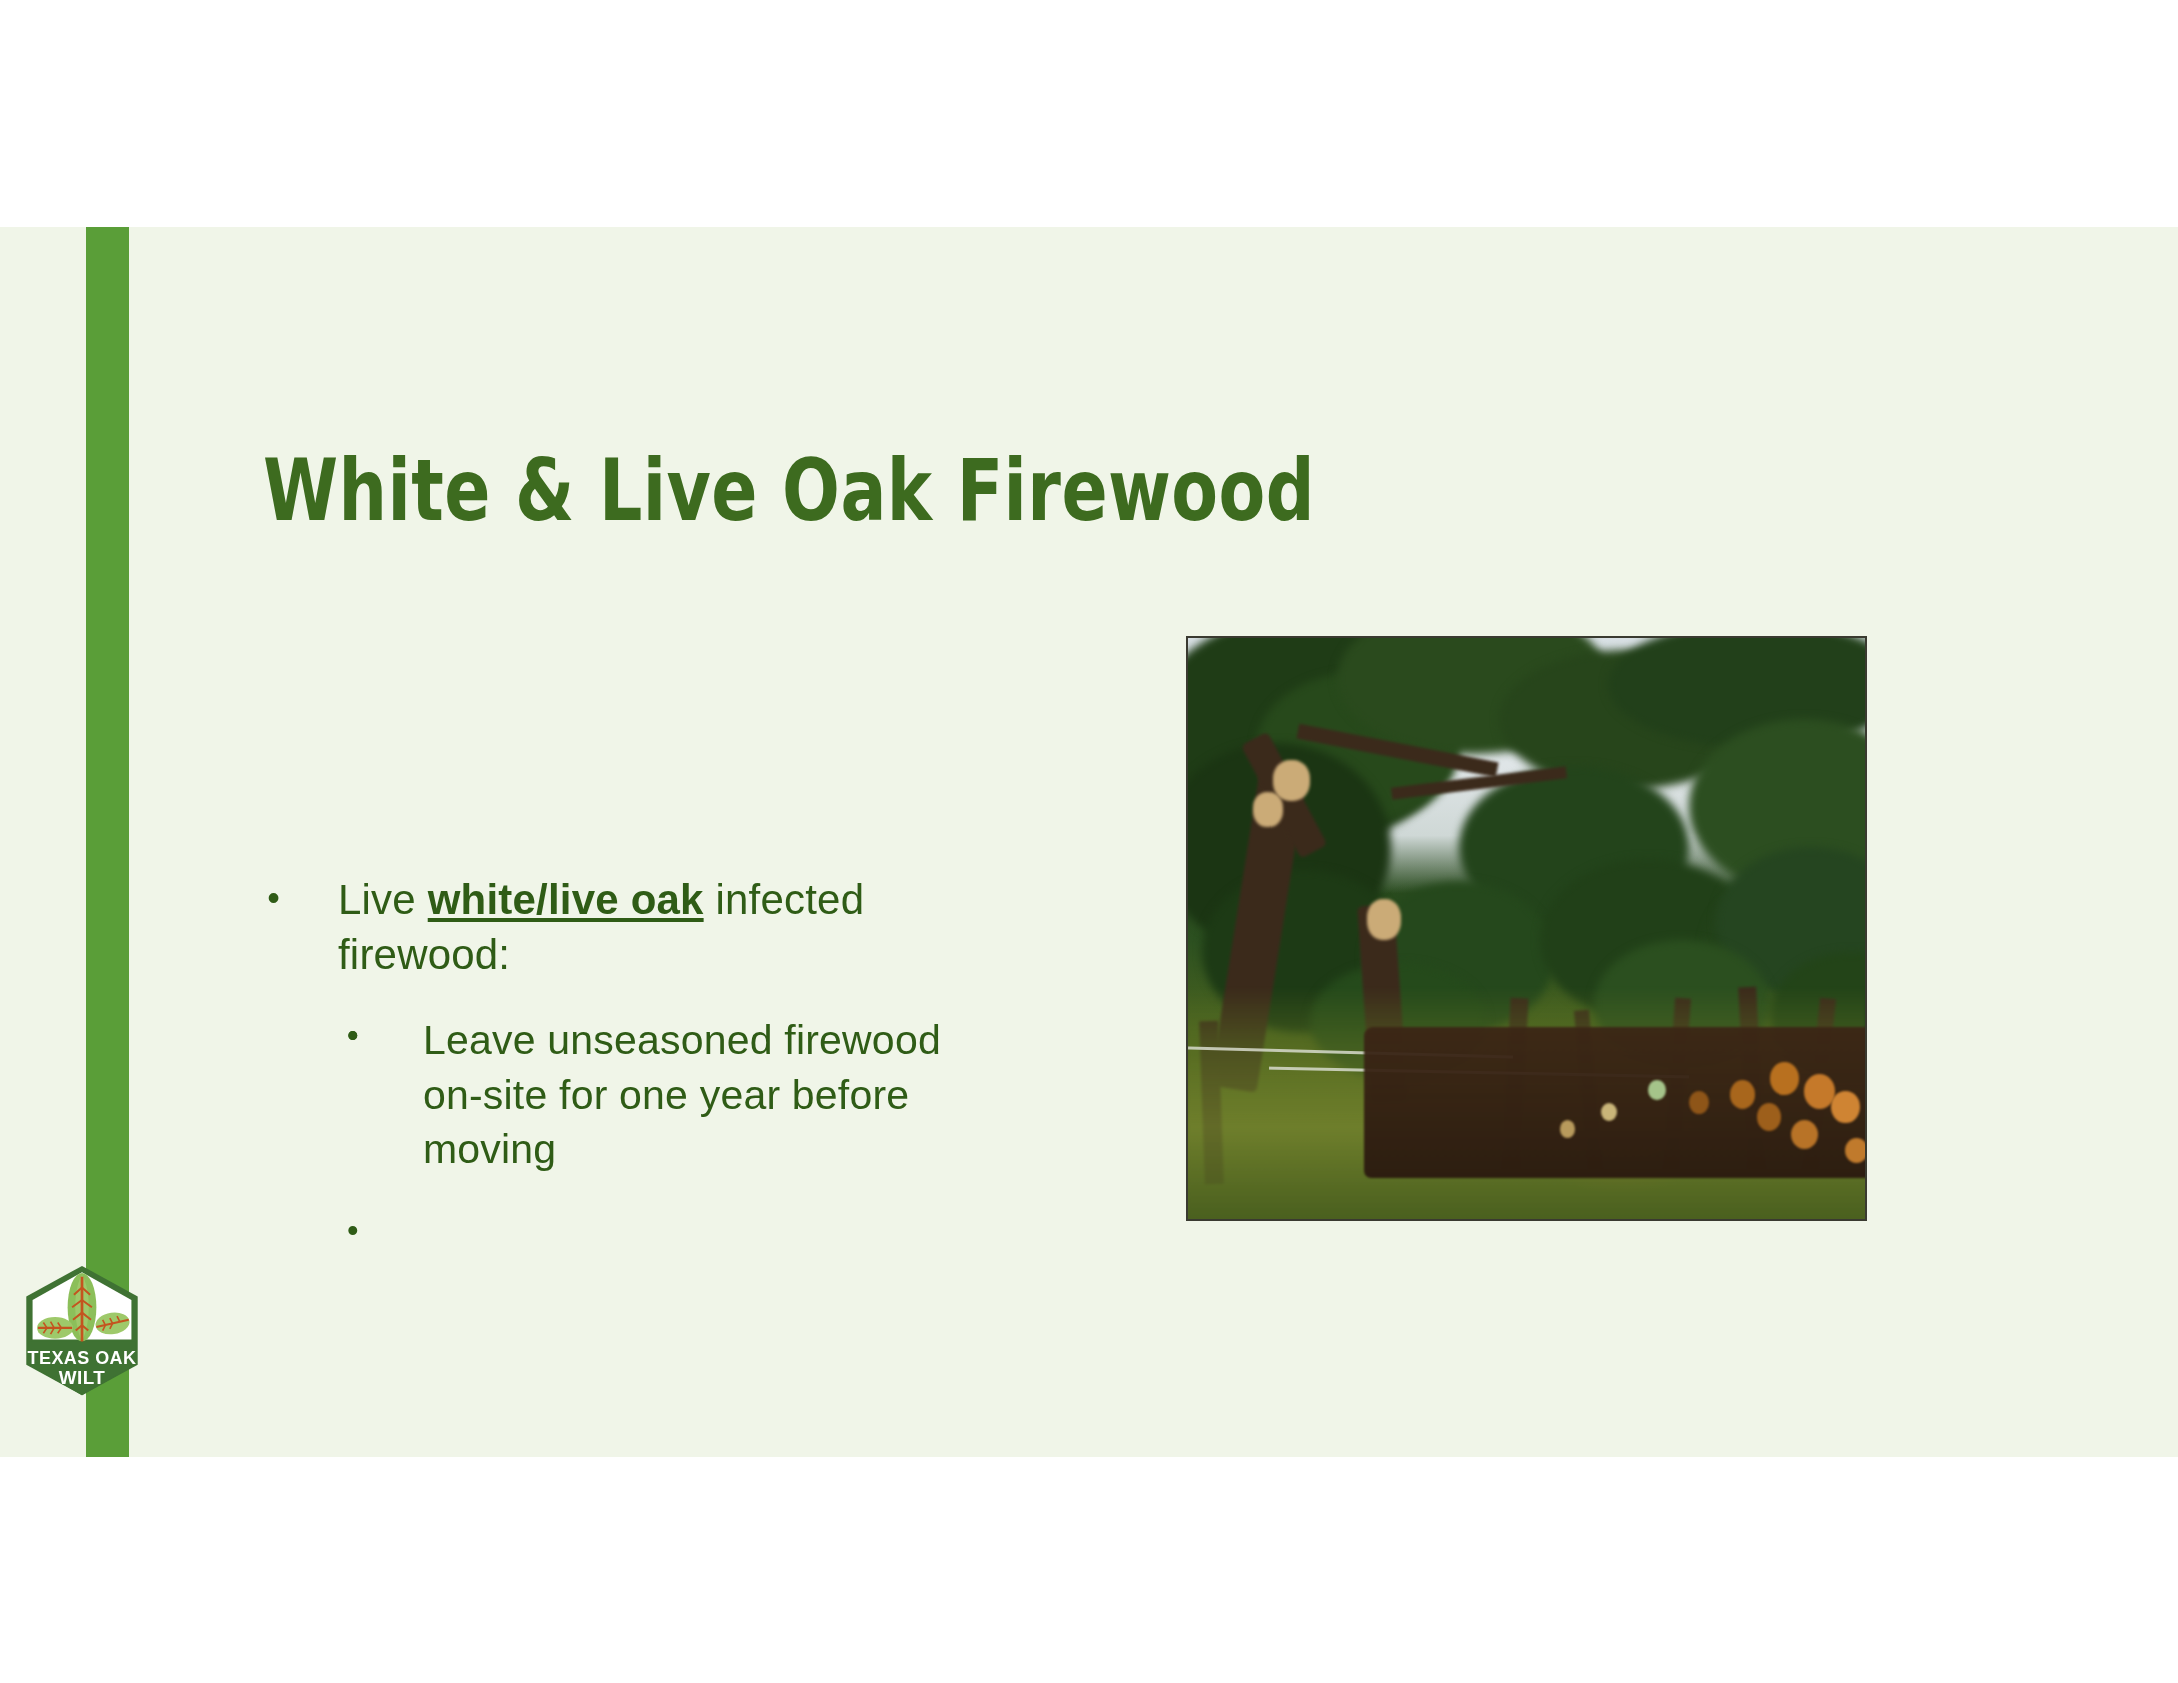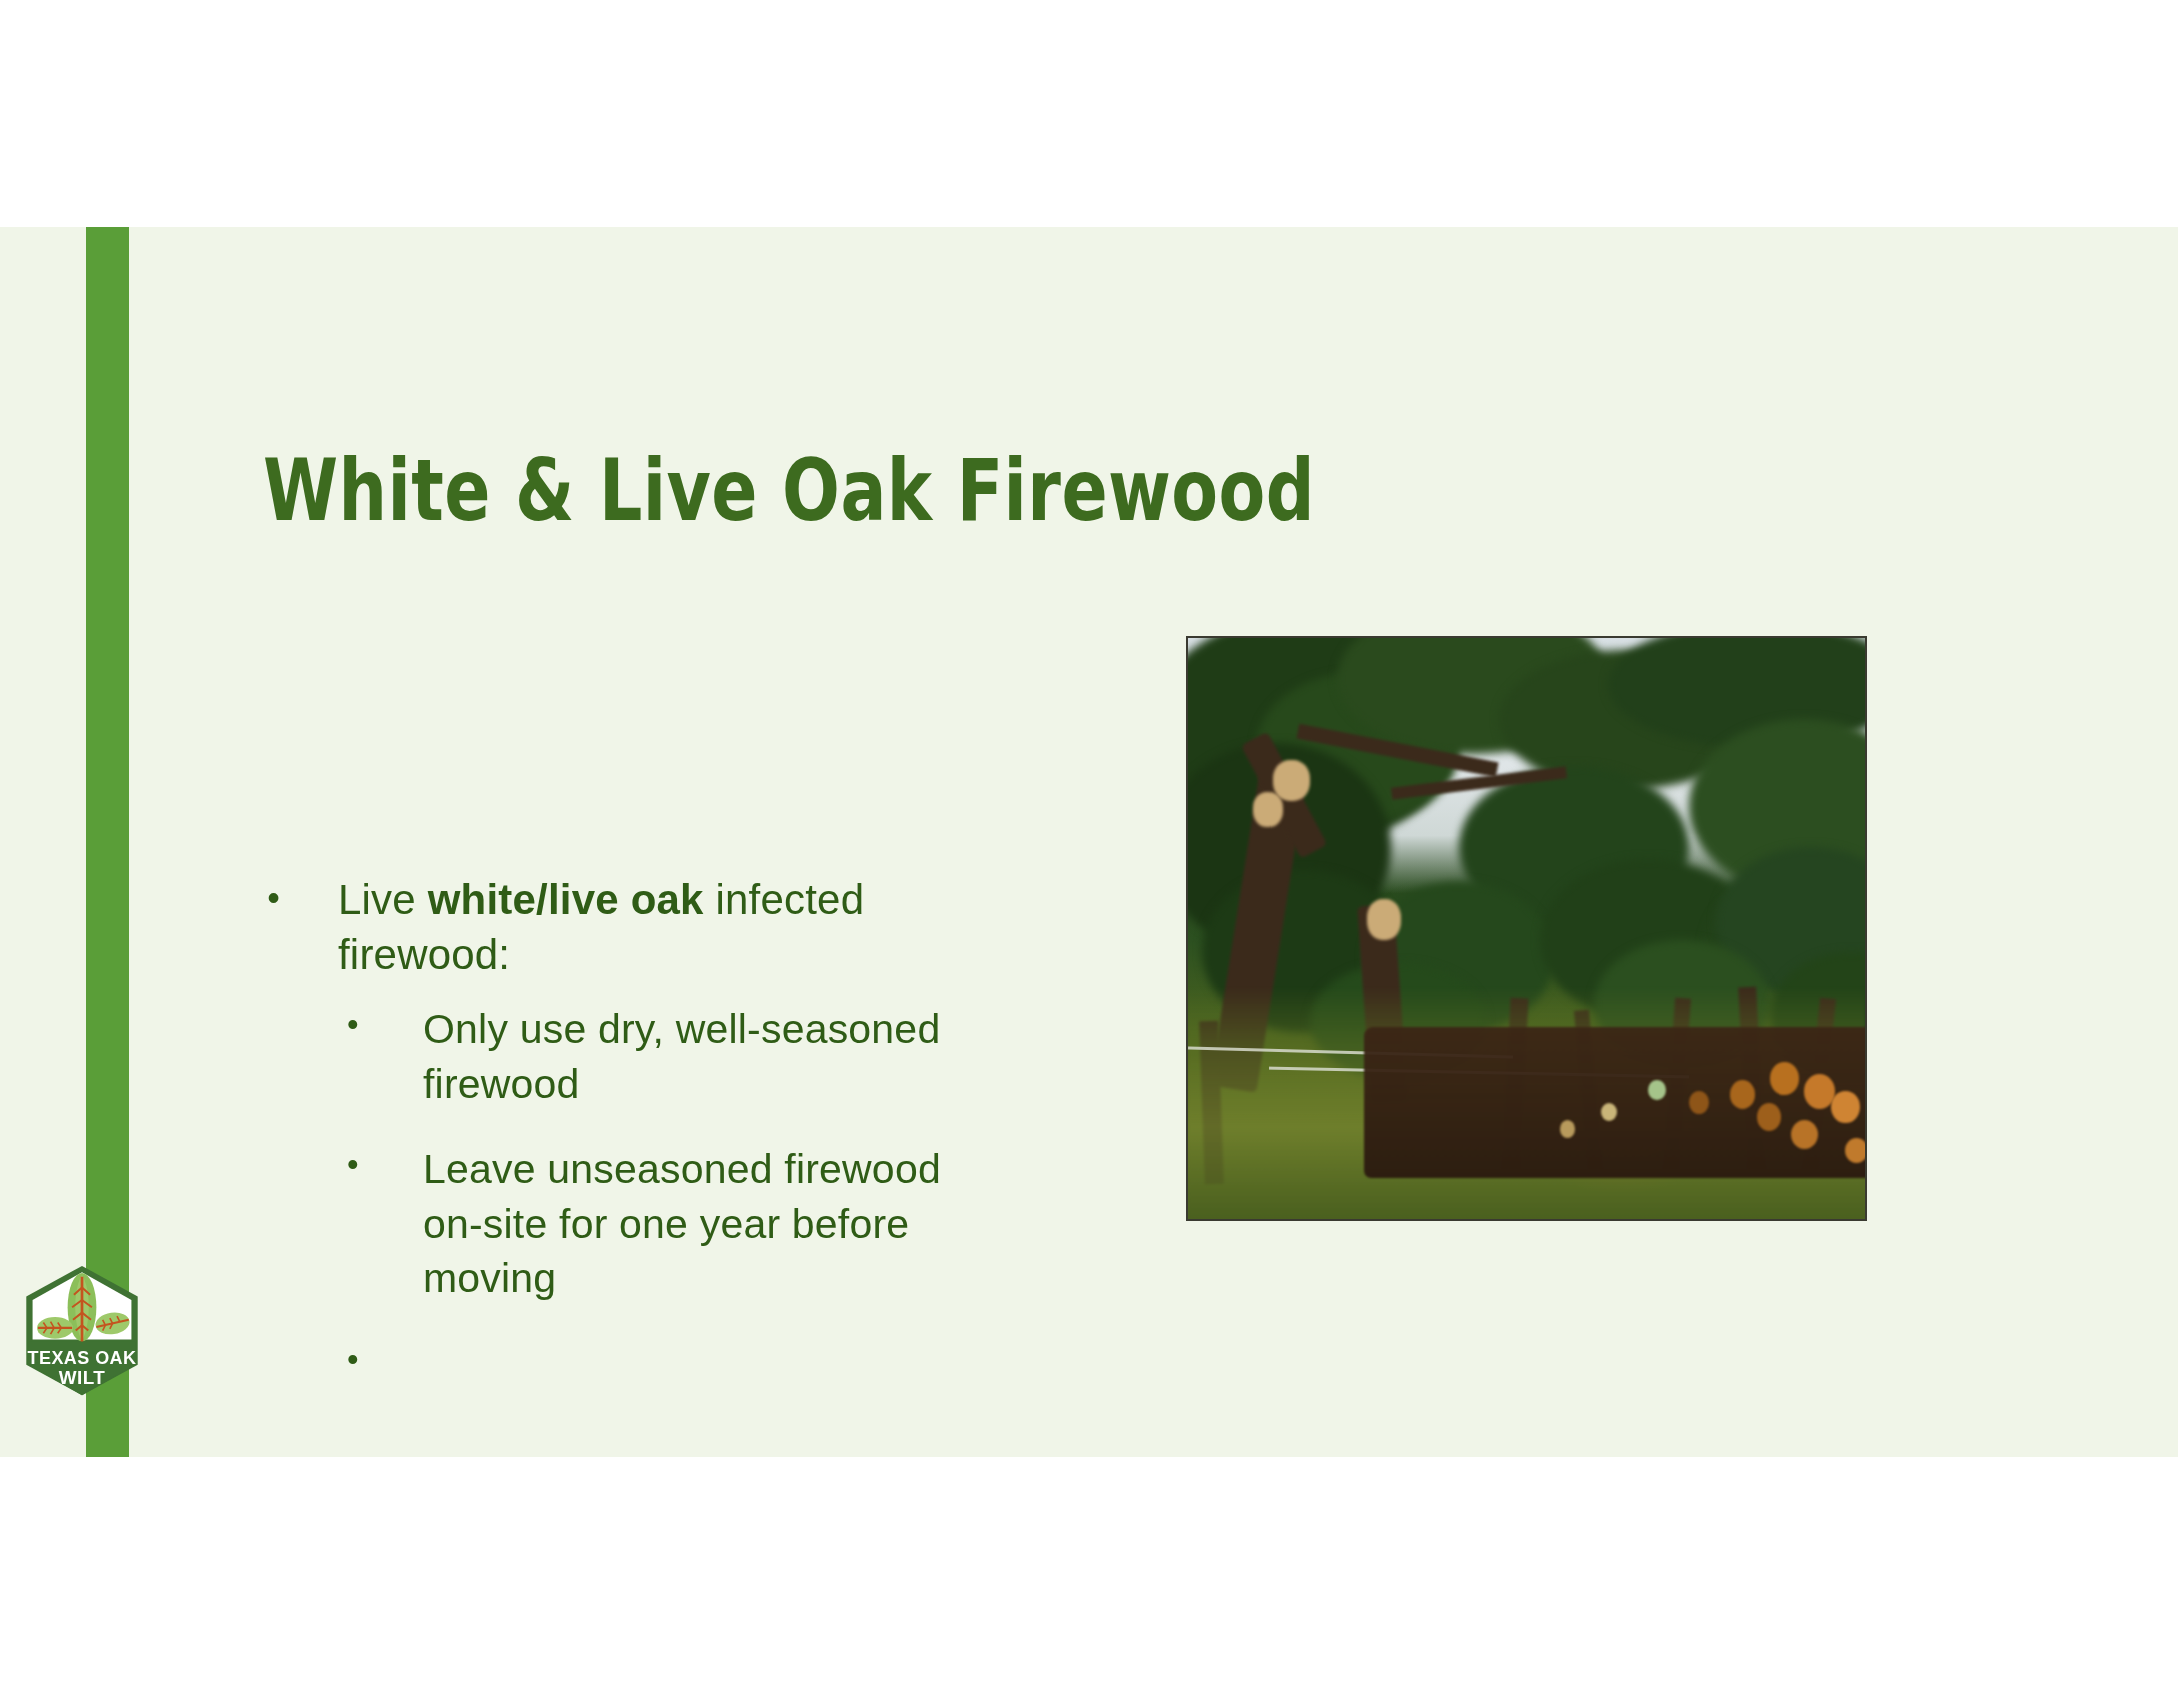--- a/index.html
+++ b/index.html
@@ -70,20 +70,21 @@
   }
   .bullet-l1 .dot {
     position: absolute;
     left: 15.3px;
     top: 1.8px;
     font-size: 36px;
     line-height: 1.30;
   }
   .bullet-l1 .emph {
     font-weight: 700;
+    text-decoration: underline;
     text-underline-offset: 3.6px;
   }
 
   .sublist {
     margin-top: 16px;
   }
   .bullet-l2 {
     position: relative;
     padding-left: 171px;
     font-size: 41px;
@@ -196,21 +197,20 @@
 
     <div class="bullet-l1">
       <span class="dot">•</span>
       <span>Live </span><span class="emph">white/live oak</span><span> infected firewood:</span>
     </div>
 
     <div class="sublist">
 
       <div class="bullet-l2">
         <span class="dot">•</span>
-        <span>Only use dry, well-seasoned firewood</span>
       </div>
 
       <div class="bullet-l2">
         <span class="dot">•</span>
         <span>Leave unseasoned firewood on-site for one year before moving</span>
       </div>
 
       <div class="bullet-l2">
         <span class="dot">•</span>
       </div>

